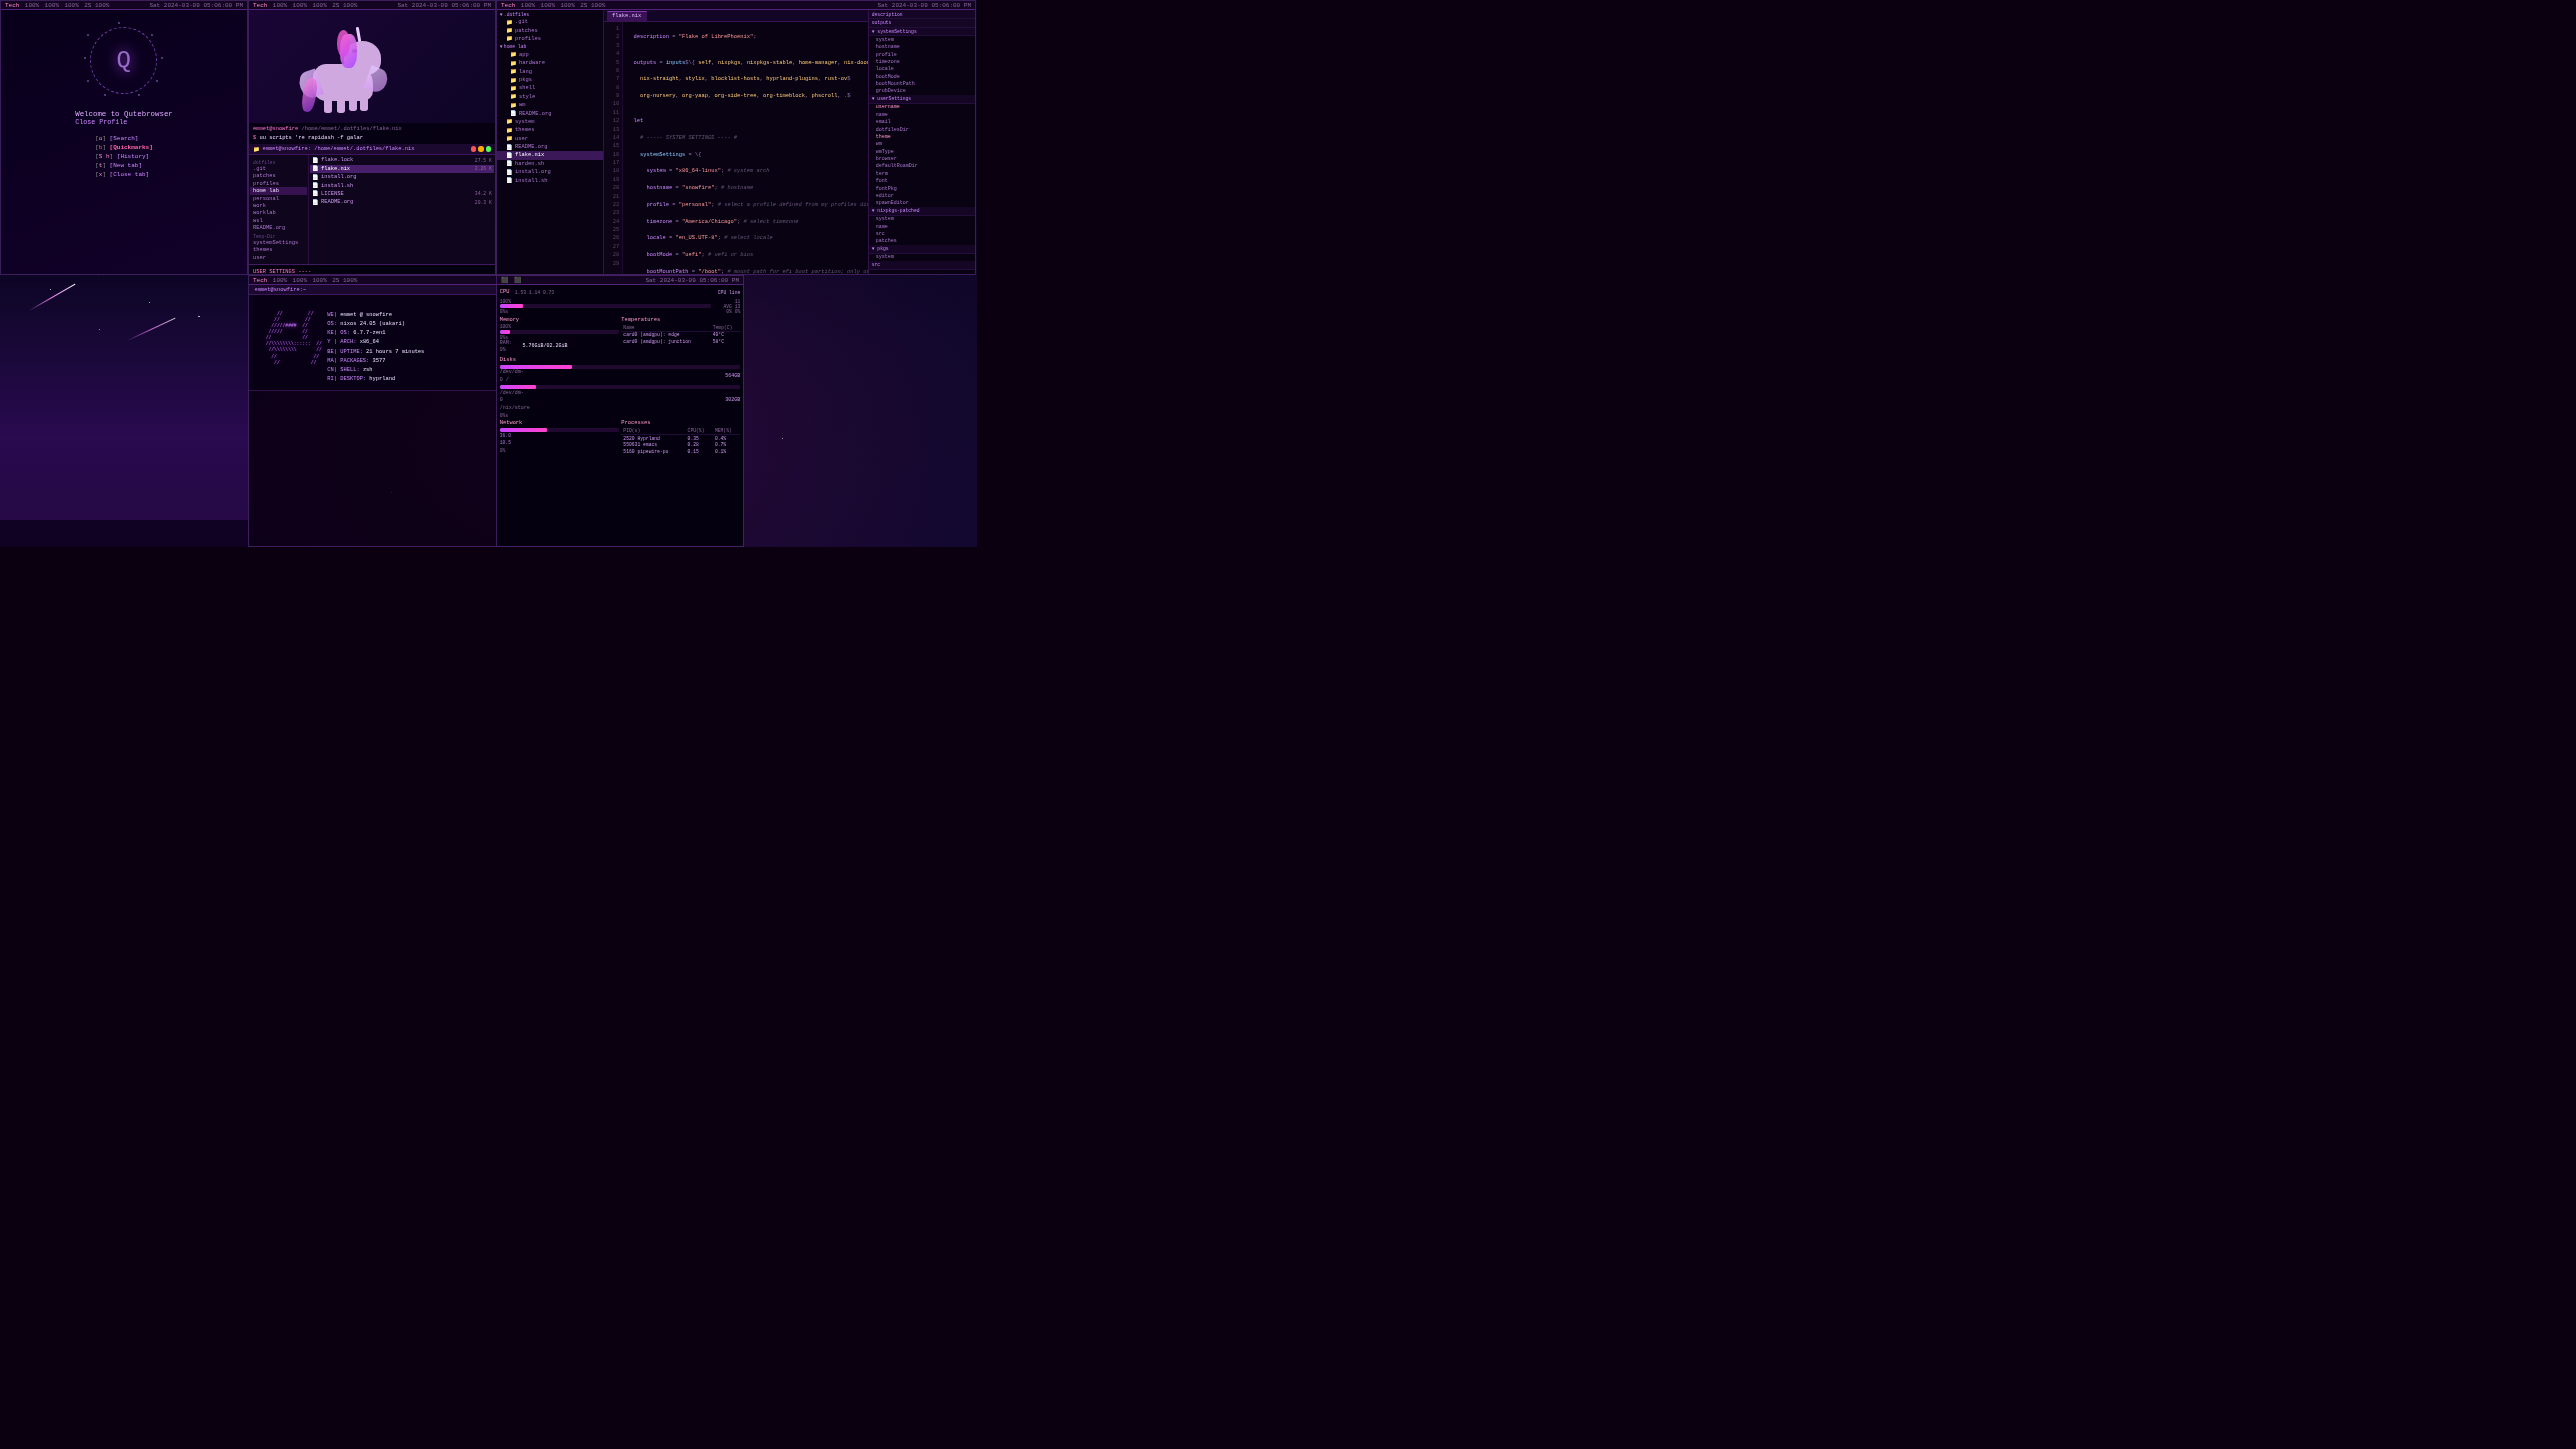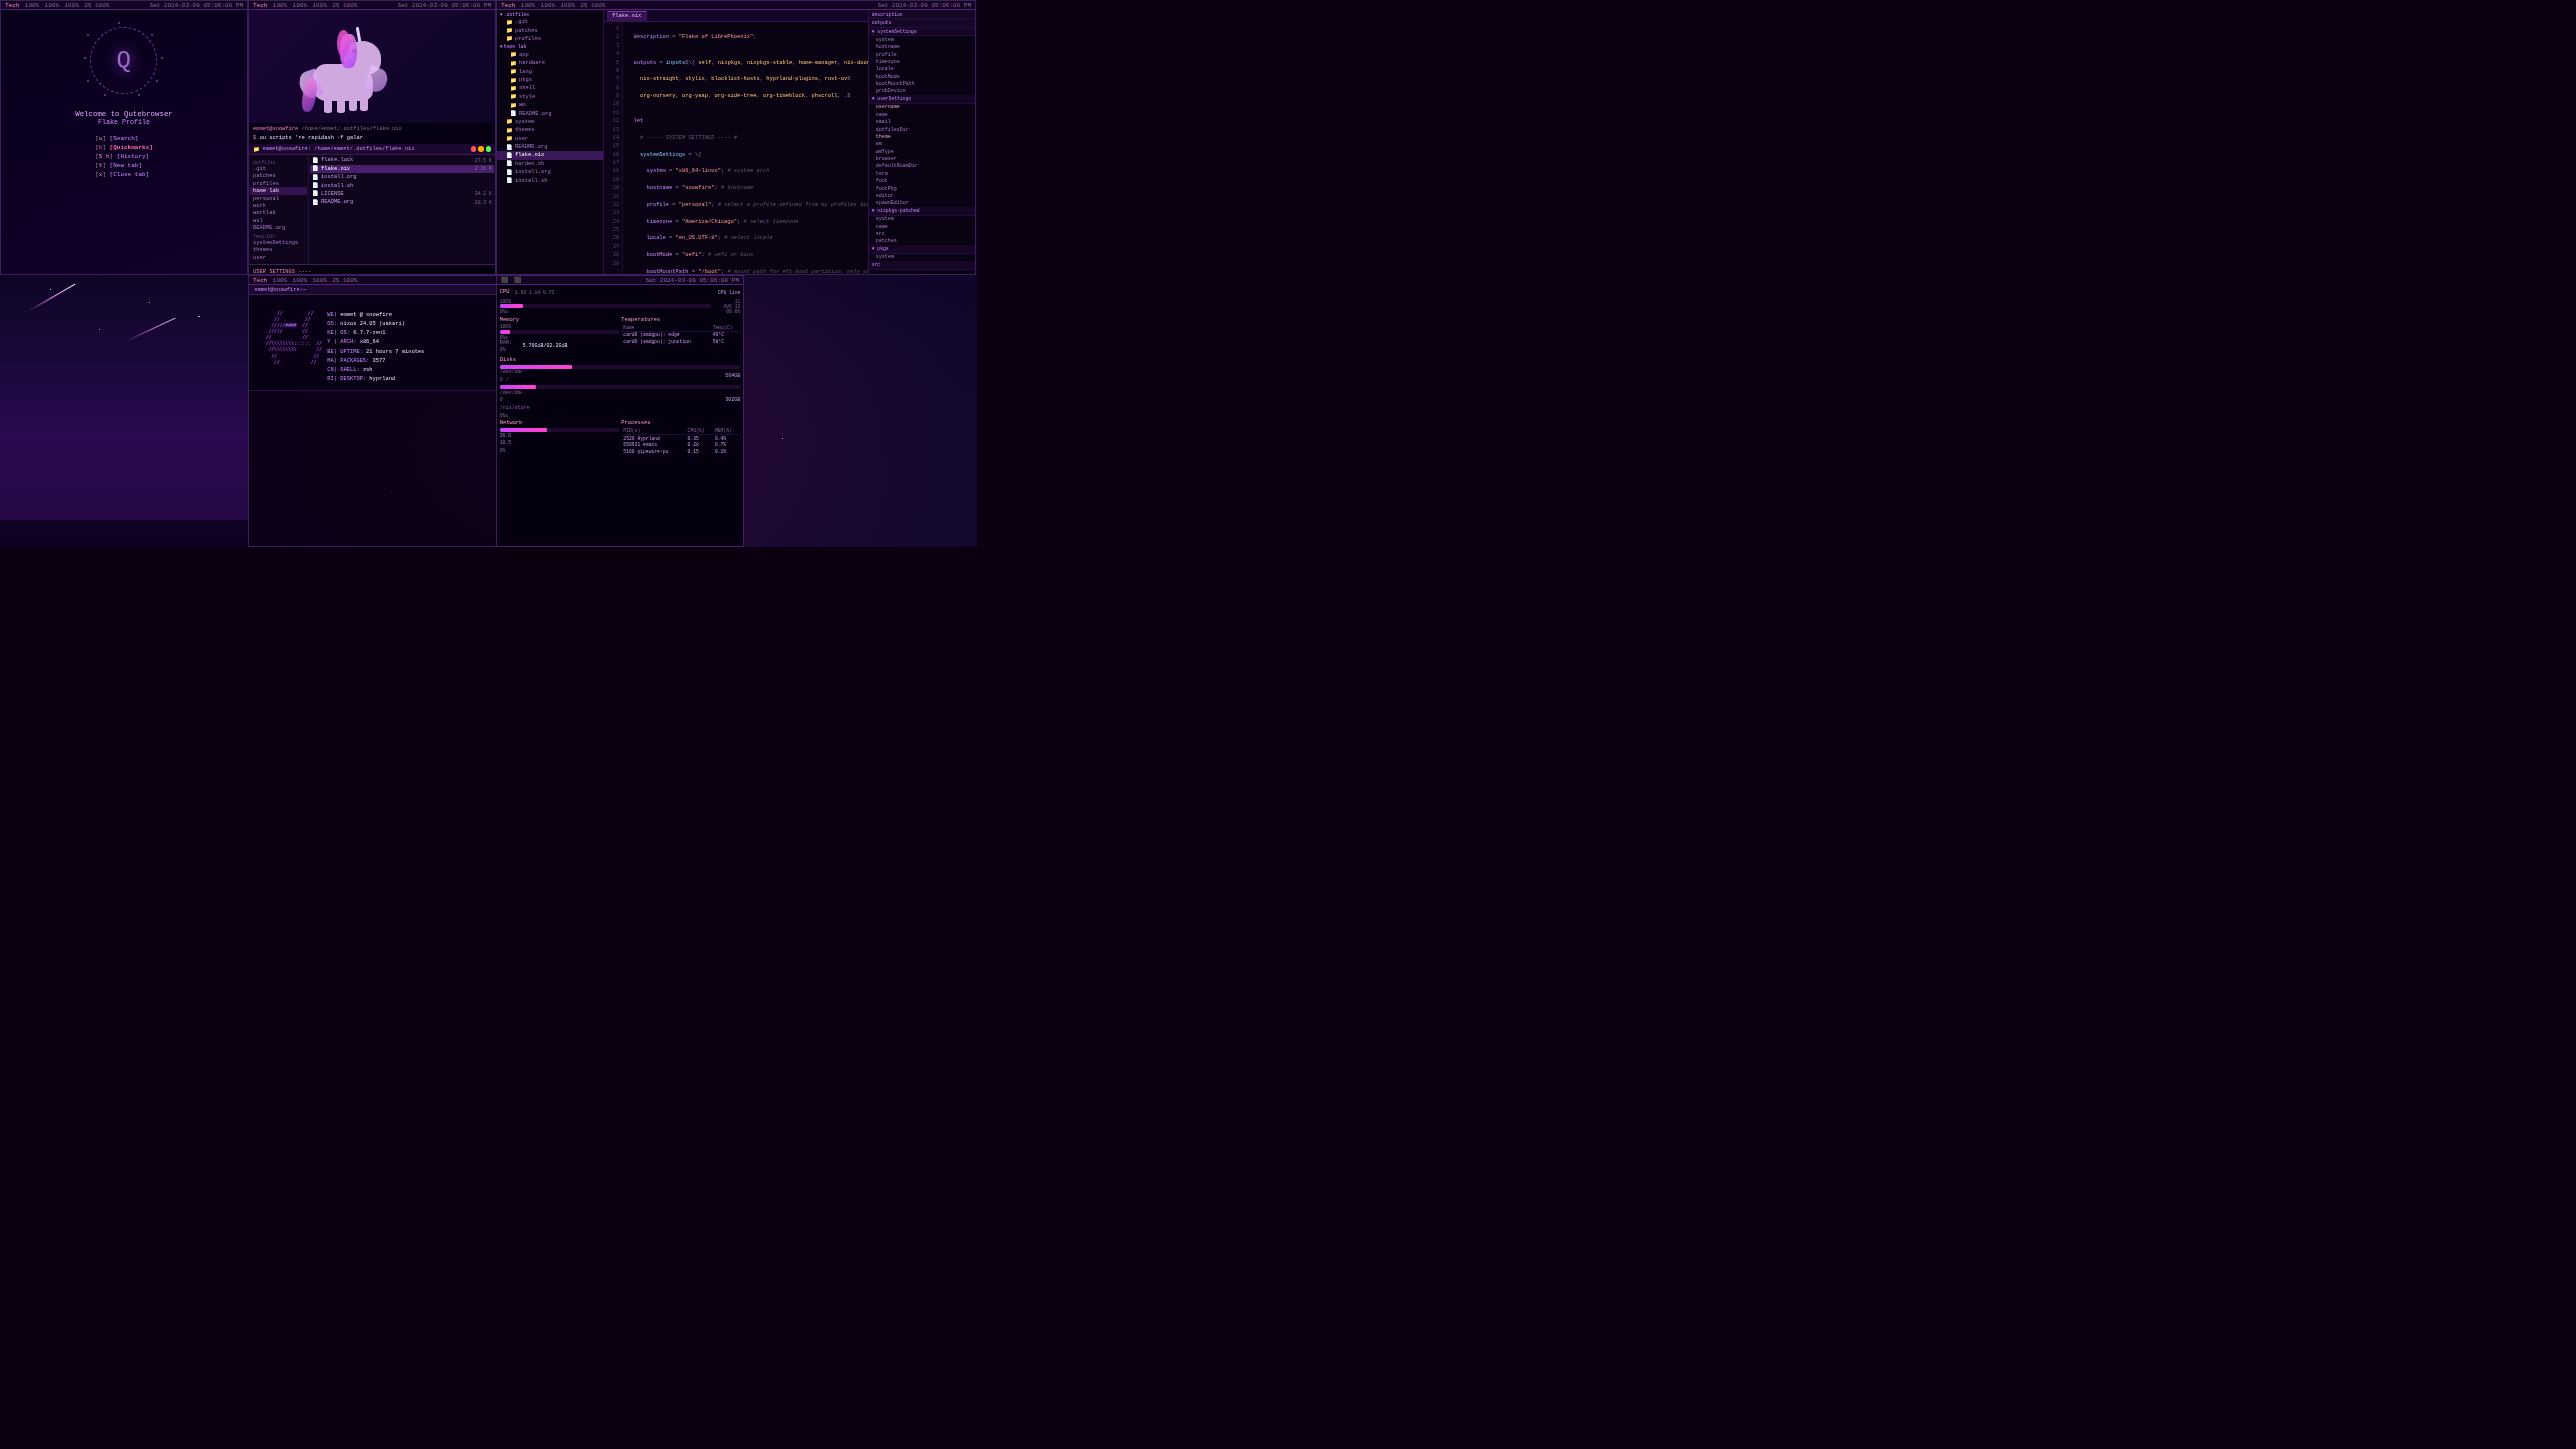--- a/index.html
+++ b/index.html
@@ -144,21 +144,20 @@
       position: absolute;
       inset: 0;
     }
     .dot {
       position: absolute;
       width: 2px; height: 2px;
       background: rgba(200,150,255,0.5);
       border-radius: 50%;
     }
     .qb-welcome {
-      text-align: center;
       margin: 5.4px 0 2.7px;
     }
     .qb-welcome h2 {
       font-size: 7.4px;
       color: #ddaaff;
       font-weight: normal;
     }
     .qb-welcome h3 {
       font-size: 6.7px;
       color: #cc88ff;
@@ -566,21 +565,21 @@
           <div class="dot" style="top:37px;left:77px;"></div>
           <div class="dot" style="top:60px;left:3.4px;"></div>
           <div class="dot" style="top:60px;left:72px;"></div>
           <div class="dot" style="top:74px;left:20px;"></div>
           <div class="dot" style="top:74px;left:54px;"></div>
         </div>
       </div>
 
       <div class="qb-welcome">
         <h2>Welcome to Qutebrowser</h2>
-        <h3>Flake Profile</h3>
+        <h3>Close Profile</h3>
       </div>
 
       <div class="qb-links">
         <div class="term-line">
           <span class="qb-link-bracket">[</span><span class="qb-link-key">o</span><span class="qb-link-bracket">]</span>
           <span class="qb-link"> [Search]</span>
         </div>
         <div class="term-line">
           <span class="qb-link-bracket">[</span><span class="qb-link-key" style="color:#ff4488;">b</span><span class="qb-link-bracket">]</span>
           <span class="qb-link" style="color:#ff66aa;font-weight:bold;"> [Quickmarks]</span>

